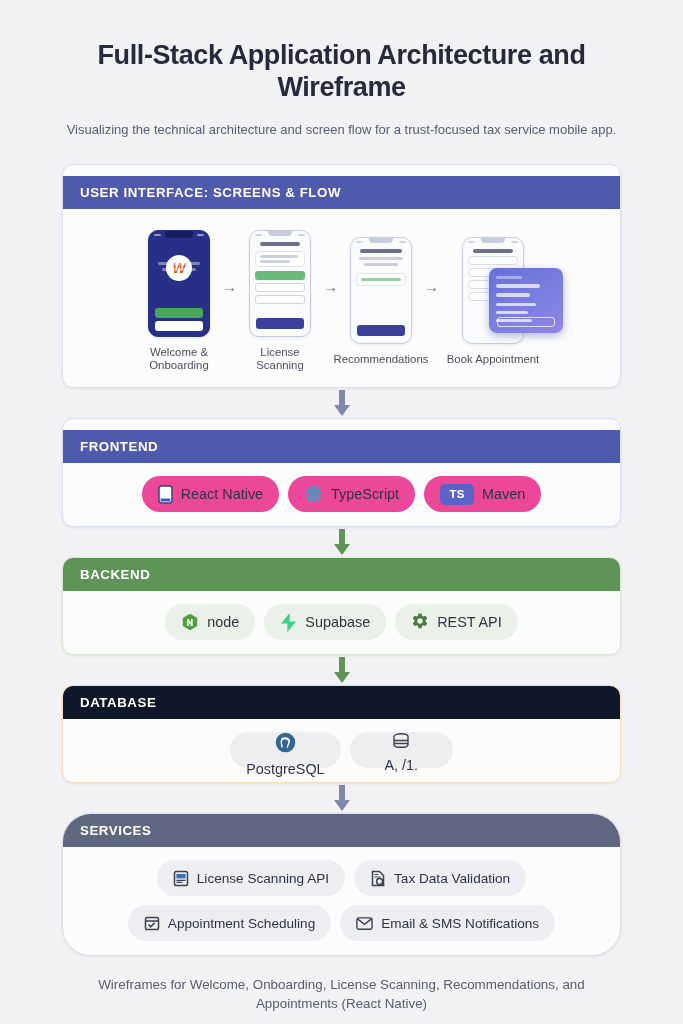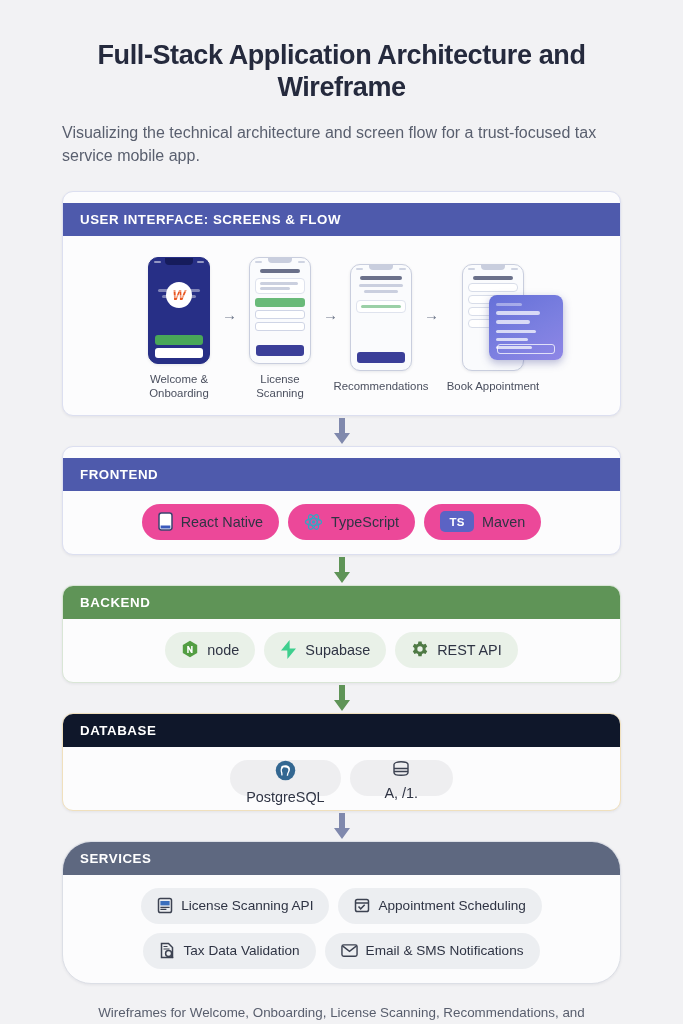--- a/index.html
+++ b/index.html
@@ -16,22 +16,22 @@
     margin-top: 40px;
     text-align: center;
     font-size: 27px;
     line-height: 1.18;
     font-weight: 700;
     color: #252a3d;
     letter-spacing: -0.4px;
   }
   .subtitle {
     margin-top: 17px;
-    text-align: left;
-    font-size: 16px;
+    text-align: center;
+    font-size: 13px;
     line-height: 1.45;
     color: #595f6e;
   }
 
   
   .layer {
     background: #fcfcfd;
     border-radius: 11px;
     border: 1px solid rgba(0,0,0,0.055);
     box-shadow: 0 1px 3px rgba(30,35,60,0.07);
@@ -418,40 +418,40 @@
                 <rect x="1.5" y="1.5" width="13" height="14" rx="1.8" fill="none" stroke="#3c4251" stroke-width="1.5"></rect>
                 <rect x="3.4" y="4" width="9.2" height="4.4" fill="#3b6fbd"></rect>
                 <path d="M3.4 10.4h9.2M3.4 12.4h6" stroke="#3c4251" stroke-width="1.2"></path>
               </svg>
           </span>
           <span>License Scanning API</span>
         </div>
         <div class="chip s">
           <span class="ico">
             <svg width="16" height="17" viewBox="0 0 16 17">
-                <rect x="1.5" y="2.5" width="13" height="12" rx="1.8" fill="none" stroke="#3c4251" stroke-width="1.5"></rect>
-                <path d="M1.5 6h13" stroke="#3c4251" stroke-width="1.4"></path>
-                <path d="M4.5 9.4l2.2 2.4 4-4" fill="none" stroke="#3c4251" stroke-width="1.5"></path>
-              </svg>
-          </span>
-          <span>Appointment Scheduling</span>
-        </div>
-        <div class="chip s">
-          <span class="ico">
-            <svg width="16" height="17" viewBox="0 0 16 17">
                 <path d="M2.5 1.5h7l4 4v10h-11z" fill="none" stroke="#3c4251" stroke-width="1.5"></path>
                 <path d="M4.5 4.5h4M4.5 7h6" stroke="#3c4251" stroke-width="1.2"></path>
                 <circle cx="9.6" cy="11.4" r="3" fill="none" stroke="#3c4251" stroke-width="1.5"></circle>
                 <path d="M11.8 13.6l2.2 2.2" stroke="#3c4251" stroke-width="1.6"></path>
               </svg>
           </span>
           <span>Tax Data Validation</span>
         </div>
         <div class="chip s">
           <span class="ico">
+            <svg width="16" height="17" viewBox="0 0 16 17">
+                <rect x="1.5" y="2.5" width="13" height="12" rx="1.8" fill="none" stroke="#3c4251" stroke-width="1.5"></rect>
+                <path d="M1.5 6h13" stroke="#3c4251" stroke-width="1.4"></path>
+                <path d="M4.5 9.4l2.2 2.4 4-4" fill="none" stroke="#3c4251" stroke-width="1.5"></path>
+              </svg>
+          </span>
+          <span>Appointment Scheduling</span>
+        </div>
+        <div class="chip s">
+          <span class="ico">
             <svg width="17" height="15" viewBox="0 0 18 15">
                 <rect x="1" y="1.5" width="16" height="12" rx="1.8" fill="none" stroke="#3c4251" stroke-width="1.5"></rect>
                 <path d="M1.6 2.6L9 8.4l7.4-5.8" fill="none" stroke="#3c4251" stroke-width="1.5"></path>
               </svg>
           </span>
           <span>Email &amp; SMS Notifications</span>
         </div>
       </div>
     </div>
   </section>

